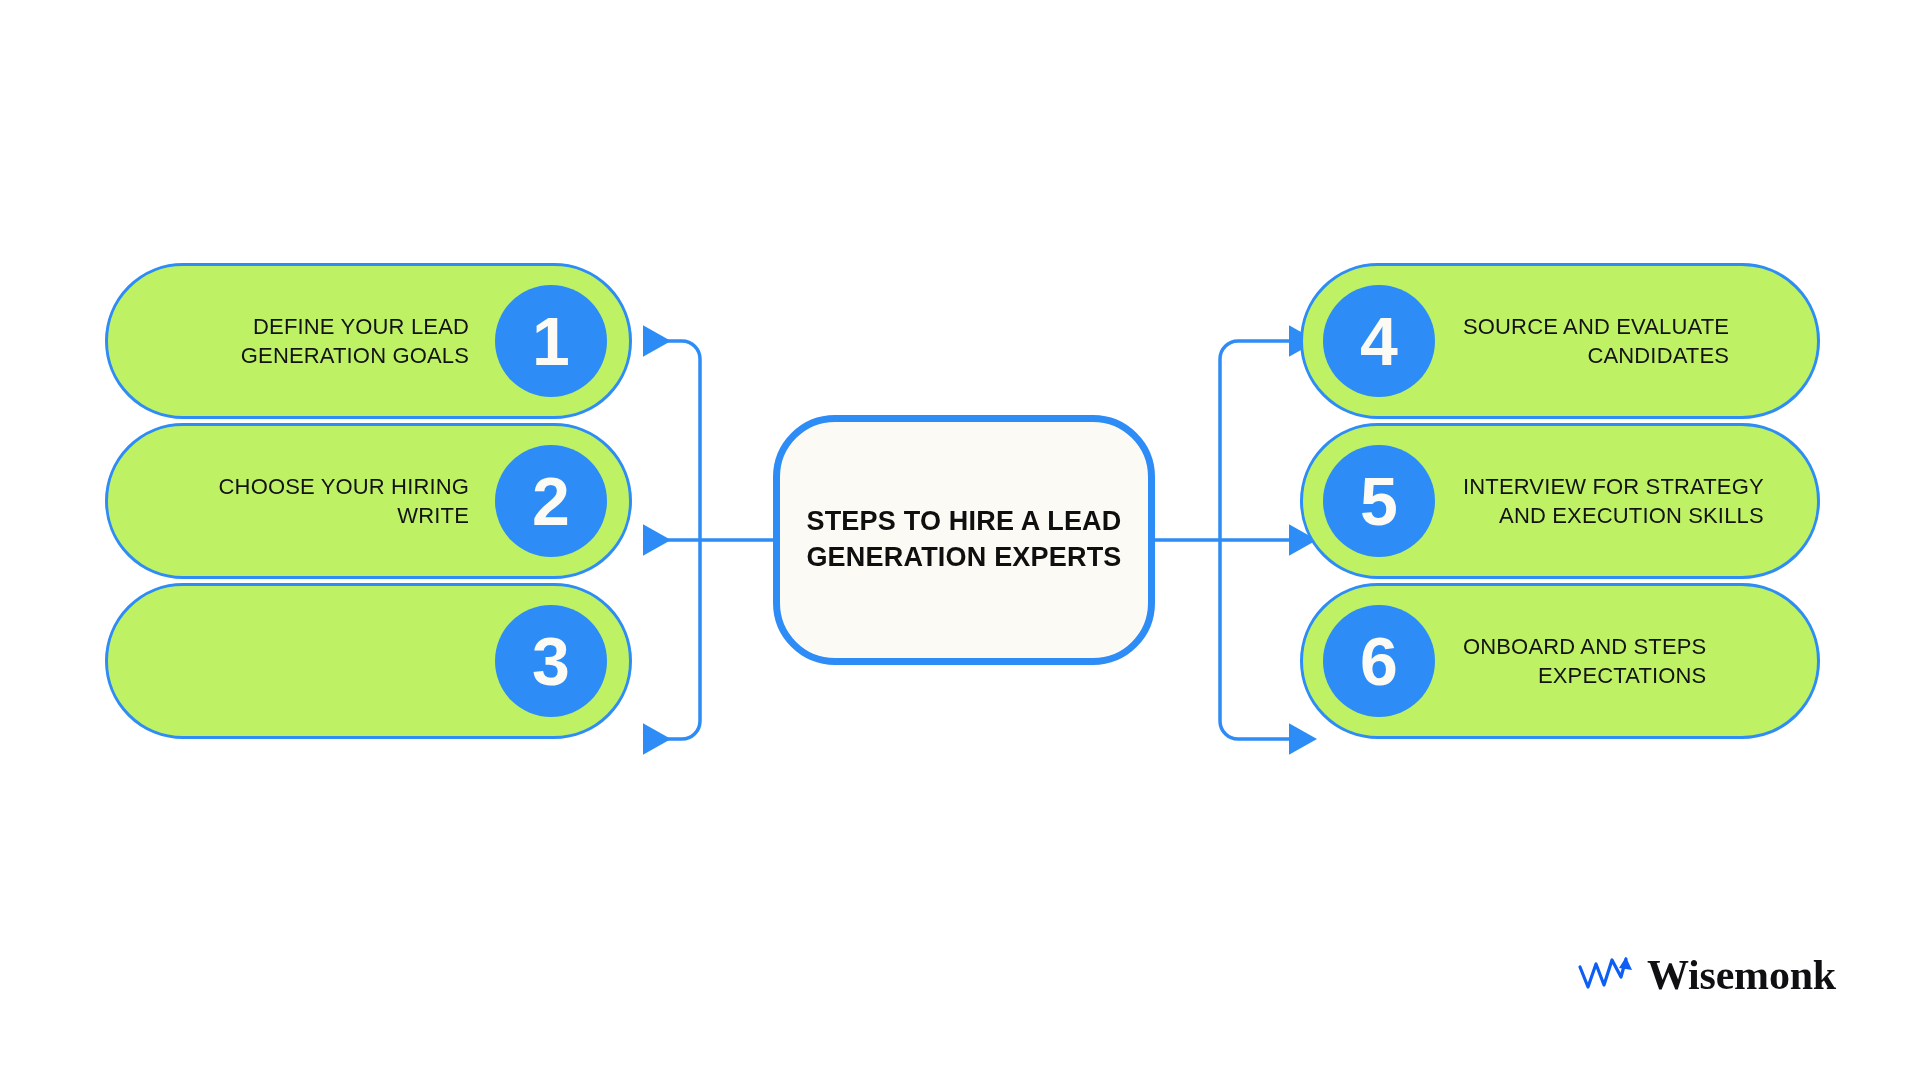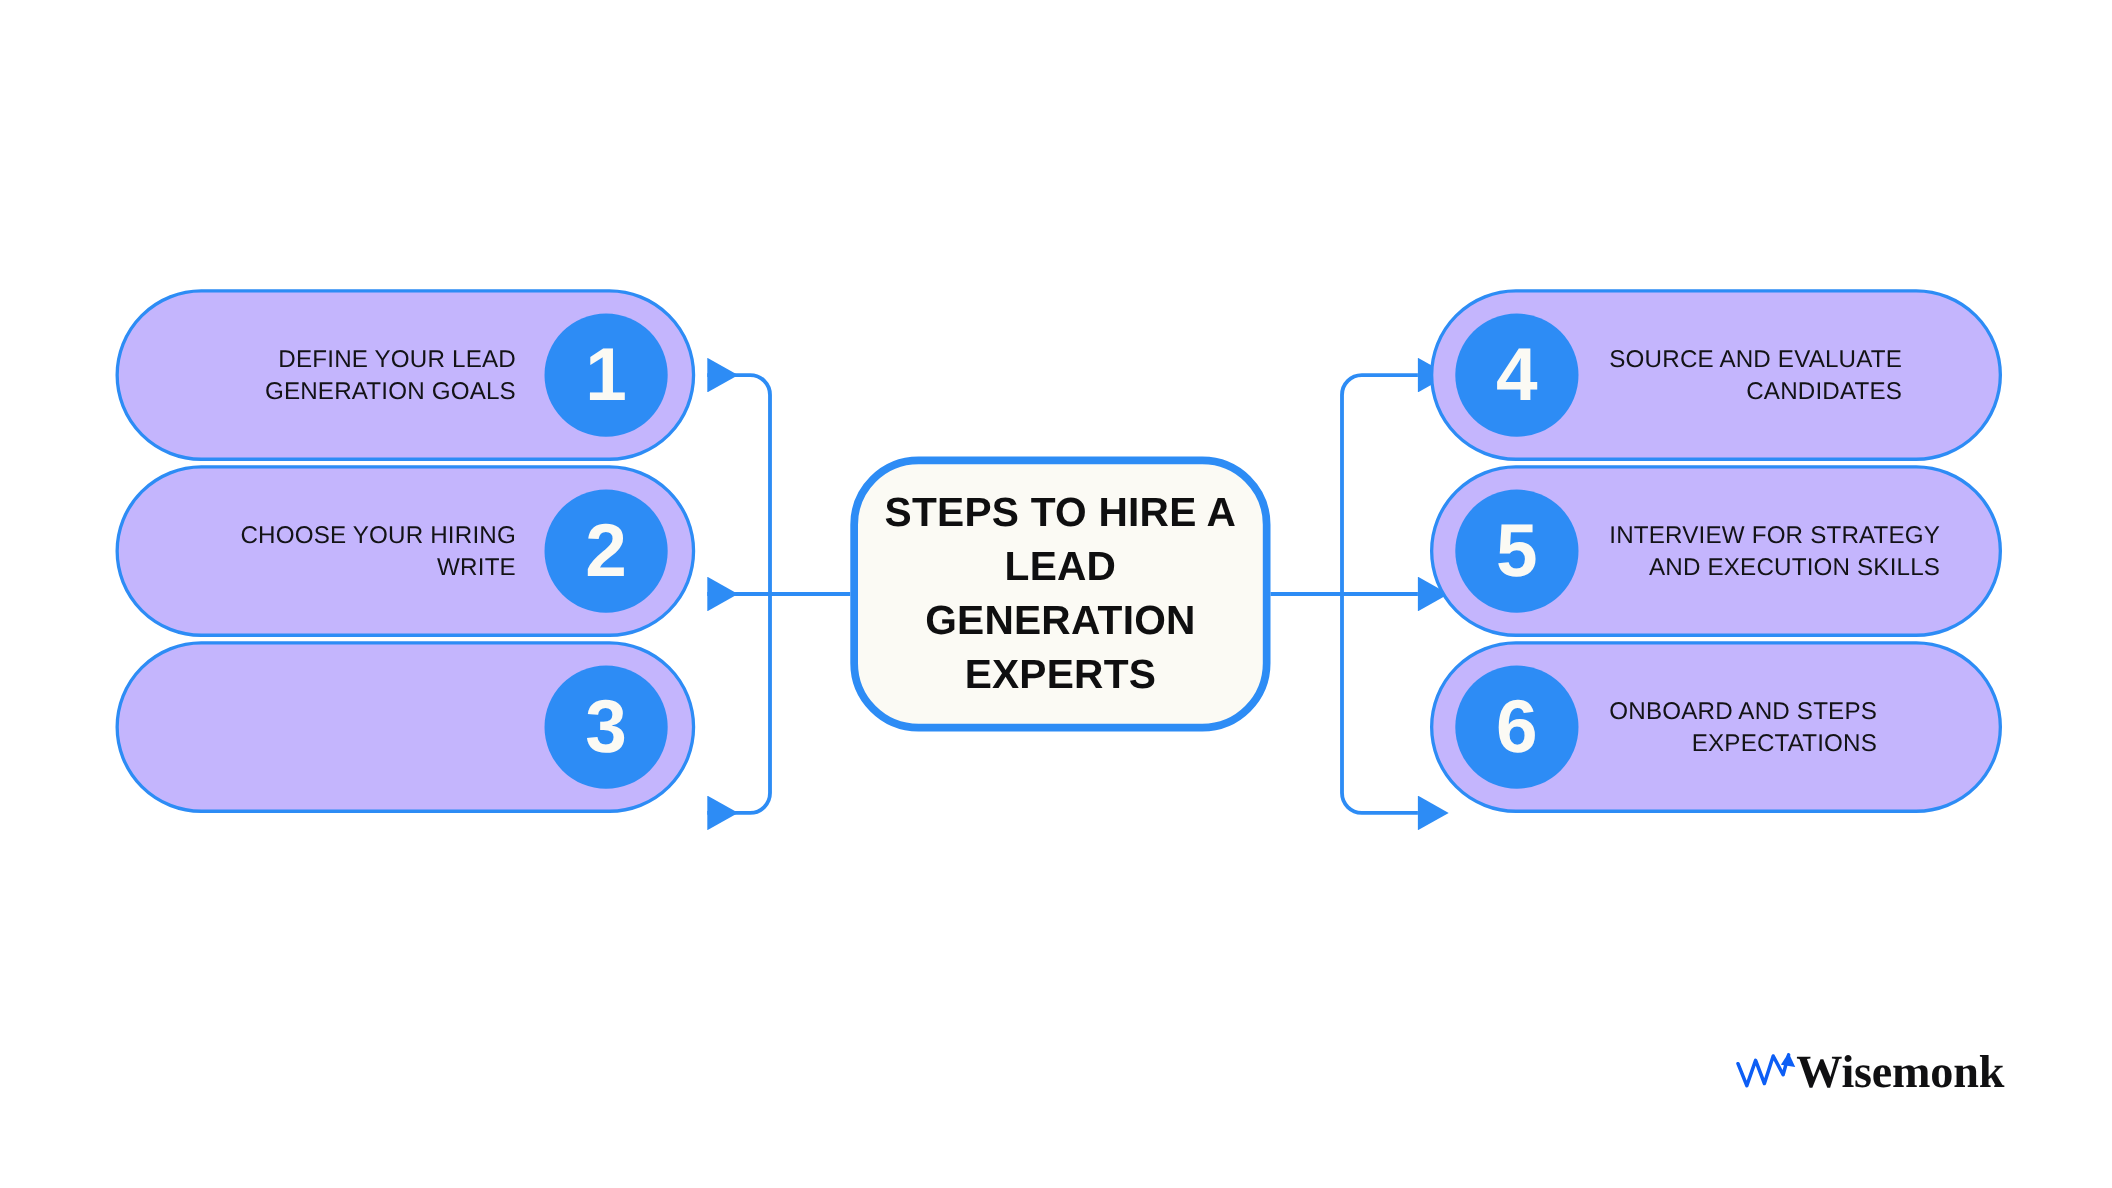--- a/index.html
+++ b/index.html
@@ -45,34 +45,34 @@
     box-sizing: border-box;
     background: #fbfaf4;
     border: 7px solid #2d8cf5;
     border-radius: 62px;
     display: flex;
     align-items: center;
     justify-content: center;
     text-align: center;
   }
   .center-node .center-title {
-    font-size: 37px;
+    font-size: 27px;
     font-weight: 700;
     line-height: 1.32;
     letter-spacing: 0.2px;
     color: #0f0f10;
     padding: 0 24px;
   }
 
   
   .step-card {
     position: absolute;
     box-sizing: border-box;
     height: 156px;
-    background: #c4b5fd;
+    background: #bef264;
     border: 3px solid #2d8cf5;
     border-radius: 78px;
     display: flex;
     align-items: center;
   }
   .step-card.left {
     left: 105px;
     width: 527px;
     flex-direction: row;
     justify-content: flex-end;
@@ -122,20 +122,21 @@
   .row-2 { top: 423px; }
   .row-3 { top: 583px; }
 
   
   .brand {
     position: absolute;
     left: 1577px;
     top: 953px;
     display: flex;
     align-items: center;
+    gap: 14px;
   }
   .brand-mark {
     width: 56px;
     height: 44px;
     display: block;
   }
   .brand-name {
     font-family: "Liberation Serif", serif;
     font-size: 42px;
     font-weight: 700;

